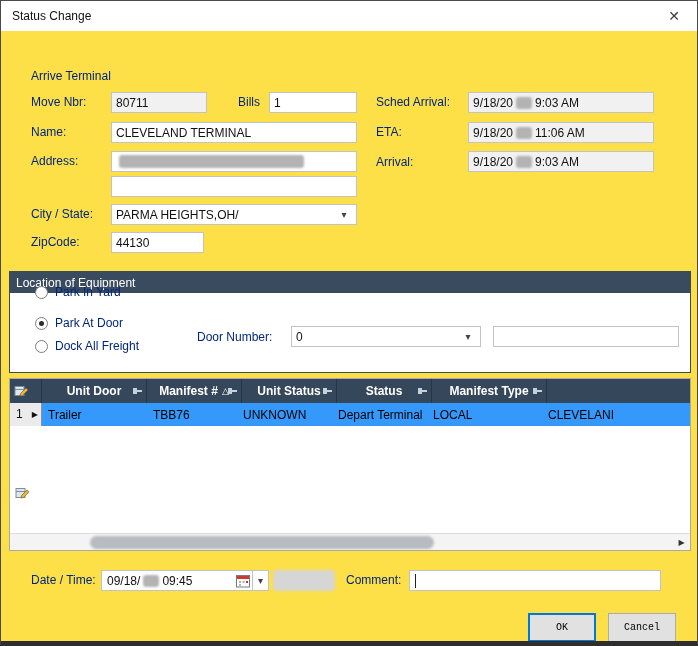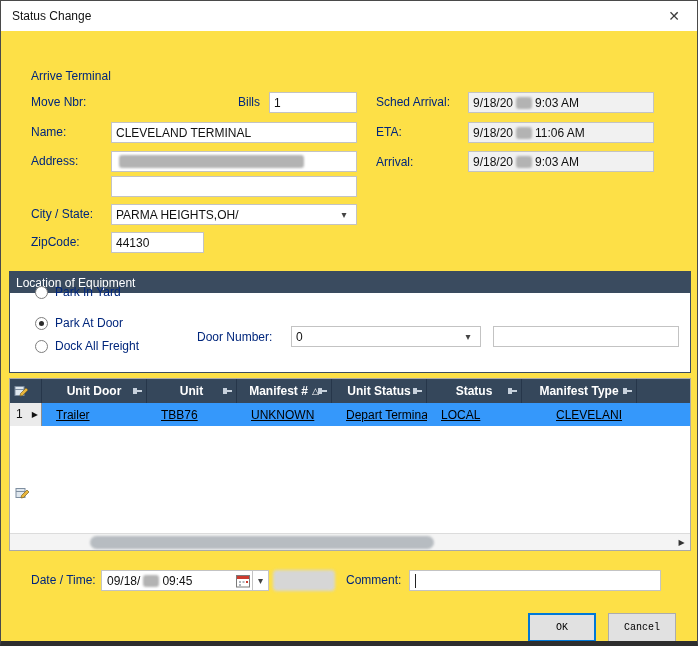--- a/index.html
+++ b/index.html
@@ -43,22 +43,22 @@
   .gh-cell.corner { justify-content:flex-start; padding-left:4px; }
   .pin { position:absolute; right:4px; top:8px; width:9px; height:9px; }
   .pin::before { content:""; position:absolute; left:0; top:1px; width:4px; height:6px; background:#c7d1dc; }
   .pin::after  { content:""; position:absolute; left:4px; top:3px; width:5px; height:2px; background:#c7d1dc; }
   .sort { font-size:9px; color:#fff; font-weight:normal; }
   .grid-row { position:absolute; top:24px; left:0; right:0; height:23px; background:#3598fb; display:flex; }
   .row-hdr { width:32px; height:100%; background:#ebebeb; border-right:1px solid #8f8f8f;
              position:relative; font-size:12px; color:#111; }
   .row-hdr .num { position:absolute; left:6px; top:4px; }
   .rarrow { position:absolute; right:3px; top:7px; font-size:8px; color:#111; }
-  .g-cell { font-size:12px; color:#000; padding-left:14px; display:flex; align-items:center;
-            white-space:nowrap; overflow:hidden;text-decoration:underline; }
+  .g-cell { font-size:12px; color:#000; padding-left:6px; display:flex; align-items:center;
+            white-space:nowrap; overflow:hidden; }
   .band-icon { position:absolute; left:5px; top:107px; }
   .hscroll { position:absolute; left:0; right:0; bottom:0; height:17px; background:#f4f4f4;
              border-top:1px solid #dcdcdc; }
   .thumb { position:absolute; left:80px; top:2px; width:344px; height:13px; background:#b7bcc1;
            border-radius:7px; filter:blur(1px); }
   .scroll-right { position:absolute; right:0; top:0; width:17px; height:16px; display:flex;
                   align-items:center; justify-content:center; font-size:8px; color:#333; cursor:pointer; }
 
   
   .datectl { position:absolute; height:21px; border:1px solid #c3c3c3; background:#fff;
@@ -83,20 +83,23 @@
   <div class="titlebar">
     <span class="title">Status Change</span>
     <div class="close-btn">
       <span>✕</span>
     </div>
   </div>
 
   <span class="lbl" style="left:30px;top:68px">Arrive Terminal</span>
 
   <span class="lbl" style="left:30px;top:94px">Move Nbr:</span>
+  <div class="tb ro" style="left:110px;top:91px;width:96px">
+    <span>80711</span>
+  </div>
 
   <span class="lbl" style="left:237px;top:94px">Bills</span>
   <div class="tb" style="left:268px;top:91px;width:88px">
     <span>1</span>
   </div>
 
   <span class="lbl" style="left:375px;top:94px">Sched Arrival:</span>
   <div class="tb ro" style="left:467px;top:91px;width:186px">
     <span>9/18/20</span>
     <span class="redact" style="width:16px;height:12px"></span>
@@ -176,24 +179,20 @@
     <div class="grid-header">
       <div class="gh-cell corner" style="width:32px">
         <svg width="15" height="14" viewBox="0 0 15 14">
             <rect x="1" y="2.5" width="9" height="9" fill="#dfe7ee" stroke="#7e8ea0"></rect>
             <line x1="1" y1="5.5" x2="10" y2="5.5" stroke="#7e8ea0"></line>
             <path d="M6.5 9.5 L12 4 L14 6 L8.5 11.5 L6 12 Z" fill="#e9b63c" stroke="#7d6320" stroke-width="0.7"></path>
           </svg>
       </div>
       <div class="gh-cell" style="width:105px">
         <span>Unit Door</span>
-        <span class="pin"></span>
-      </div>
-      <div class="gh-cell" style="width:90px">
-        <span>Unit</span>
         <span class="pin"></span>
       </div>
       <div class="gh-cell" style="width:95px">
         <span>Manifest #</span>
         <span class="sort">△</span>
         <span class="pin"></span>
       </div>
       <div class="gh-cell" style="width:95px">
         <span>Unit Status</span>
         <span class="pin"></span>

